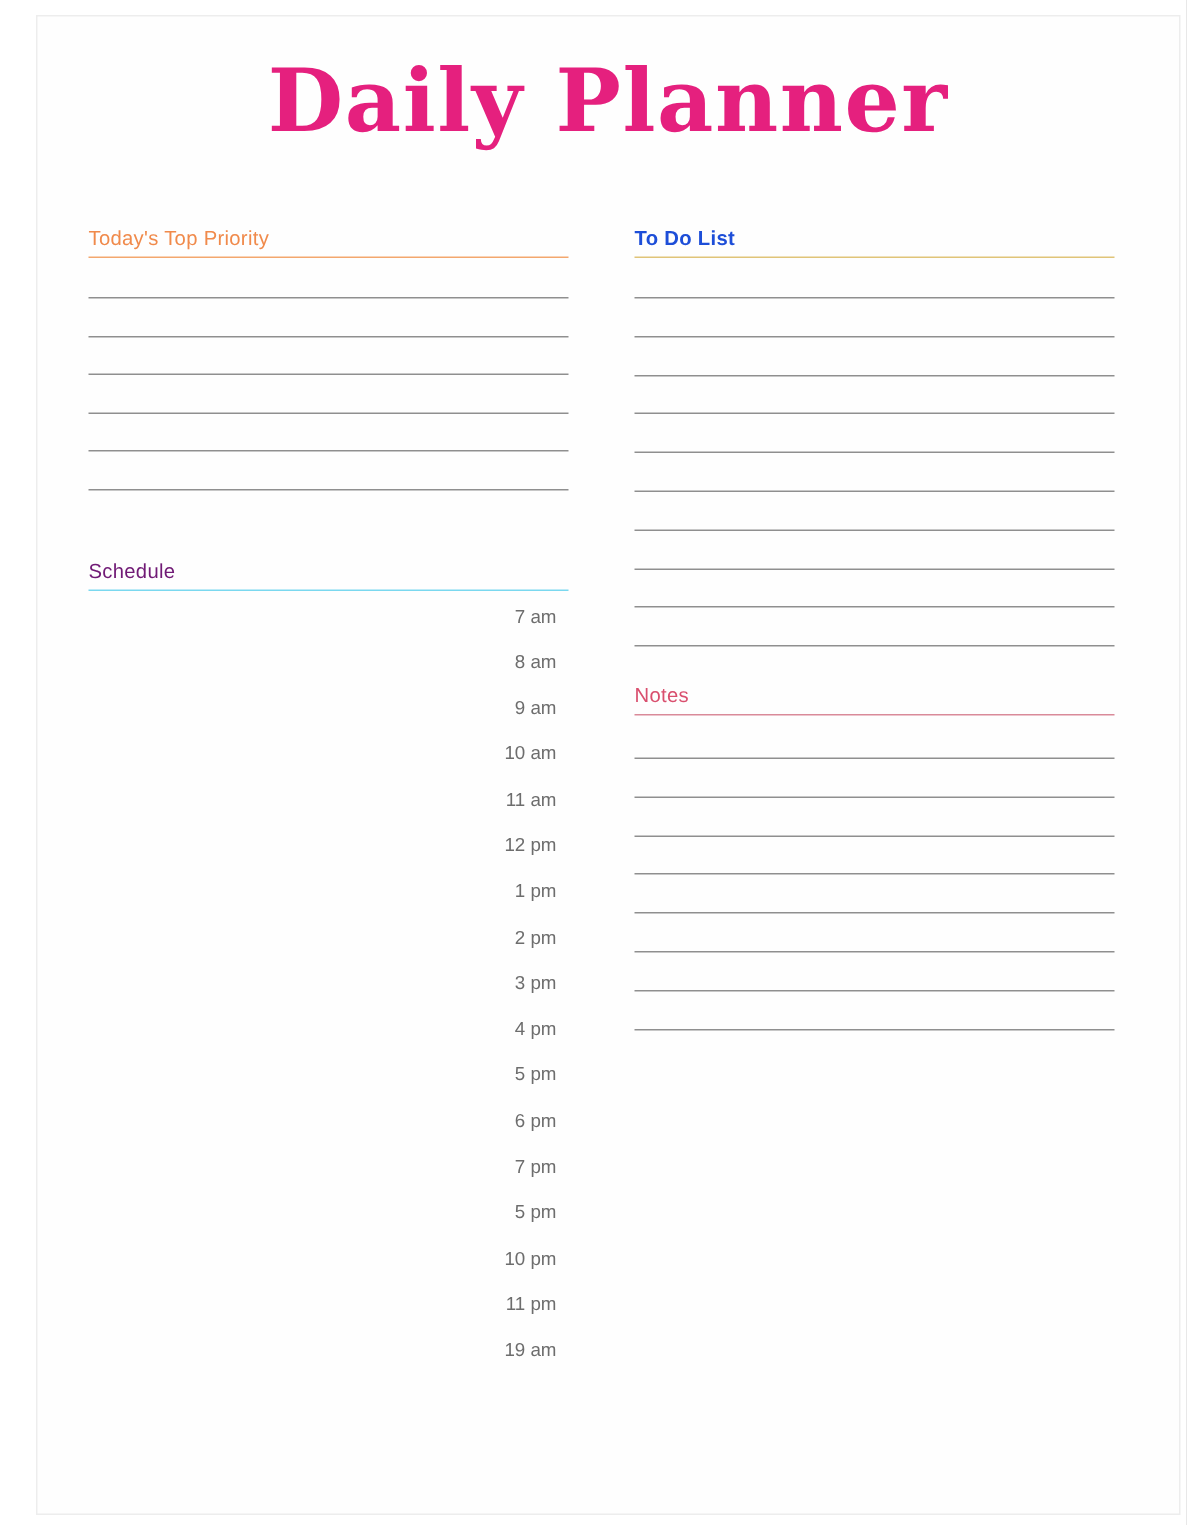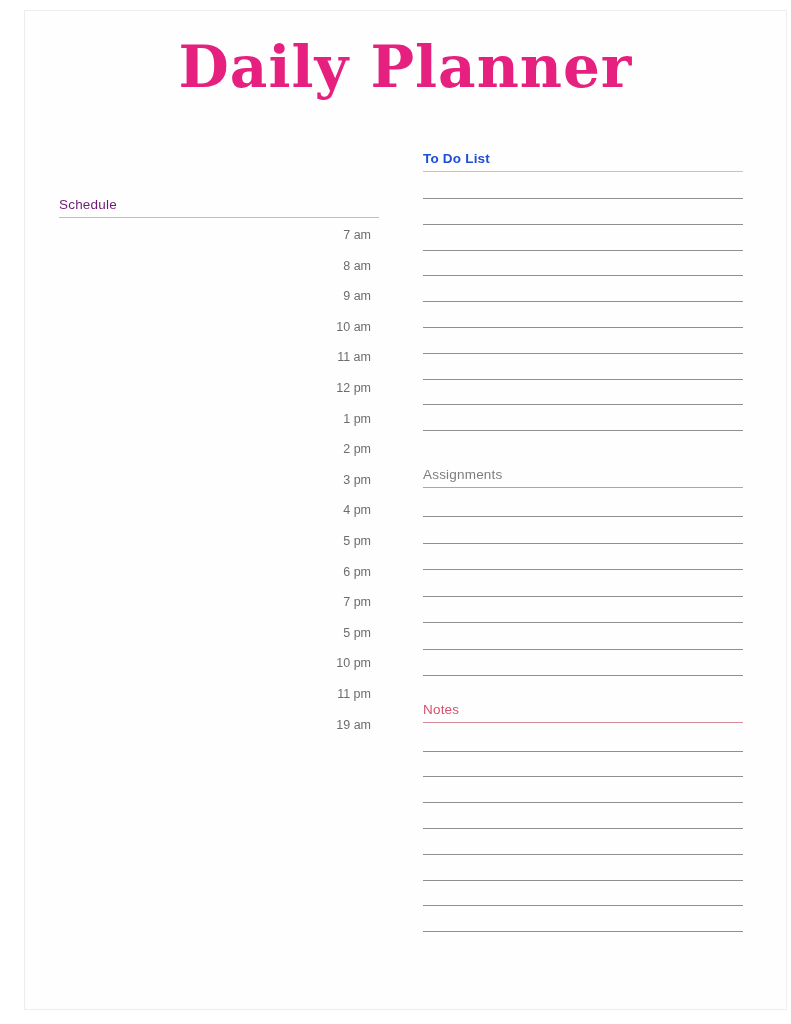--- a/index.html
+++ b/index.html
@@ -116,20 +116,32 @@
 </head>
 <body>
 
 <div class="page">
   <div class="sheet">
 
     <div class="title">Daily Planner</div>
 
     <div class="col-left">
 
+      <div class="section">
+        <div class="section-head head-priority">Today's Top Priority</div>
+        <div class="section-rule rule-priority"></div>
+        <div class="lines" id="priority-lines" style="margin-top: 26px;">
+            <div class="line" style="margin-bottom: 24.5px;"></div>
+            <div class="line" style="margin-bottom: 24.5px;"></div>
+            <div class="line" style="margin-bottom: 24.5px;"></div>
+            <div class="line" style="margin-bottom: 24.5px;"></div>
+            <div class="line" style="margin-bottom: 24.5px;"></div>
+            <div class="line" style="margin-bottom: 24.5px;"></div>
+          </div>
+      </div>
 
       <div class="section" style="margin-top:46px;">
         <div class="section-head head-schedule">Schedule</div>
         <div class="section-rule rule-schedule"></div>
         <div id="schedule-rows" style="margin-top:11px;">
             <div class="sched-row">
               <div class="sched-time">7 am</div>
               <div class="sched-line"></div>
             </div>
             <div class="sched-row">
@@ -213,33 +225,20 @@
             <div class="line" style="margin-bottom: 24.8px;"></div>
             <div class="line" style="margin-bottom: 24.8px;"></div>
             <div class="line" style="margin-bottom: 24.8px;"></div>
             <div class="line" style="margin-bottom: 24.8px;"></div>
             <div class="line" style="margin-bottom: 24.8px;"></div>
             <div class="line" style="margin-bottom: 24.8px;"></div>
             <div class="line" style="margin-bottom: 24.8px;"></div>
           </div>
       </div>
 
-      <div class="section" style="margin-top:36px;">
-        <div class="section-head head-assign">Assignments</div>
-        <div class="section-rule rule-assign"></div>
-        <div class="lines" id="assign-lines" style="margin-top: 28px;">
-            <div class="line" style="margin-bottom: 25.5px;"></div>
-            <div class="line" style="margin-bottom: 25.5px;"></div>
-            <div class="line" style="margin-bottom: 25.5px;"></div>
-            <div class="line" style="margin-bottom: 25.5px;"></div>
-            <div class="line" style="margin-bottom: 25.5px;"></div>
-            <div class="line" style="margin-bottom: 25.5px;"></div>
-            <div class="line" style="margin-bottom: 25.5px;"></div>
-          </div>
-      </div>
 
       <div class="section" style="margin-top:22px;">
         <div class="section-head head-notes">Notes</div>
         <div class="section-rule rule-notes"></div>
         <div class="lines" id="notes-lines" style="margin-top: 28px;">
             <div class="line" style="margin-bottom: 24.8px;"></div>
             <div class="line" style="margin-bottom: 24.8px;"></div>
             <div class="line" style="margin-bottom: 24.8px;"></div>
             <div class="line" style="margin-bottom: 24.8px;"></div>
             <div class="line" style="margin-bottom: 24.8px;"></div>

